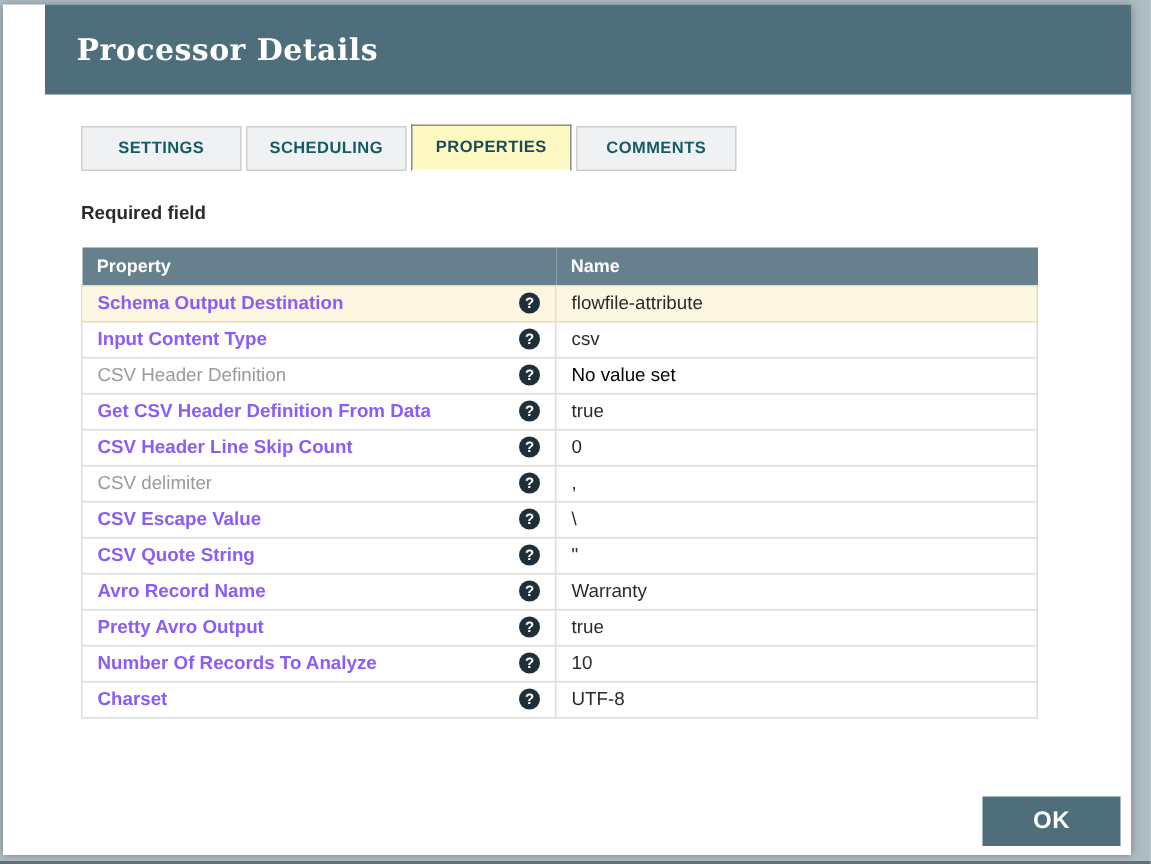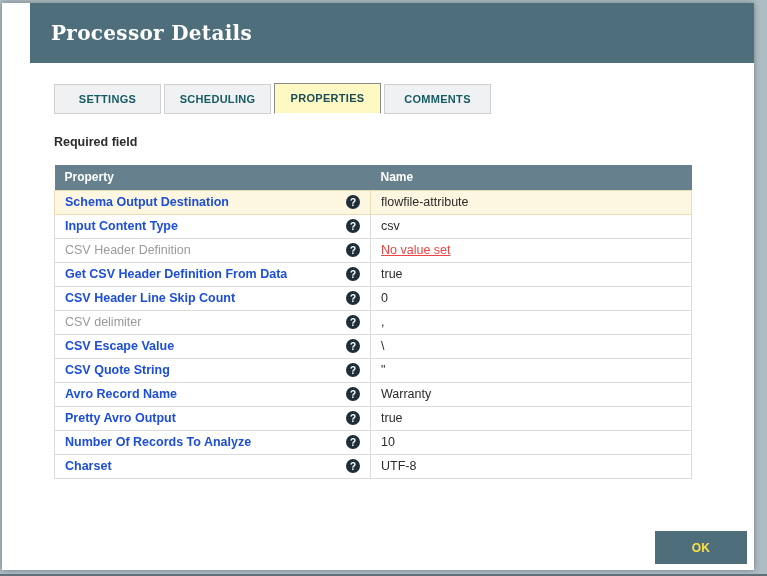--- a/index.html
+++ b/index.html
@@ -54,36 +54,36 @@
   table.props th {
     background:#66818d; color:#ffffff; text-align:left; font-weight:bold;
     font-size:12px; height:25px; padding:0 10px;
   }
   table.props td {
     height:24px; border:1px solid #dcdcdc; background:#ffffff;
     padding:0 10px; color:#2b2b2b; vertical-align:middle;
   }
   tr.highlighted td { background:#fdf6e0; border-color:#e9ddb8; }
   .prop-cell { display:flex; align-items:center; justify-content:space-between; }
-  .prop-name { font-weight:bold; color:#1d4ed8; white-space:nowrap; overflow:hidden; }
+  .prop-name { font-weight:bold; color:#8b5cf6; white-space:nowrap; overflow:hidden; }
   tr.muted .prop-name { font-weight:normal; color:#9a9a9a; }
-  tr.unset .prop-value { color:#ef4444;text-decoration:underline; }
+  tr.unset .prop-value { color:#000000; }
   .help-icon {
     flex:0 0 auto; width:14px; height:14px; border-radius:50%;
     background:#1e2f3a; color:#ffffff; font-size:10px; font-weight:bold;
     display:flex; align-items:center; justify-content:center;
     margin-left:8px; cursor:pointer;
   }
   .prop-value { white-space:nowrap; overflow:hidden; }
 
   .ok-button {
     position:absolute; right:7px; bottom:6px; width:92px; height:33px;
-    background:#4d6e7a; color:#fde047; border:none;
+    background:#4d6e7a; color:#ffffff; border:none;
     font-family:"Liberation Sans", sans-serif;
-    font-size:12px; font-weight:bold; letter-spacing:.3px; cursor:pointer;
+    font-size:16px; font-weight:bold; letter-spacing:.3px; cursor:pointer;
   }
 </style>
 </head>
 <body>
 
 <div class="screen">
   <div class="dialog">
 
     <div class="dialog-header">
       <div class="dialog-title">Processor Details</div>

